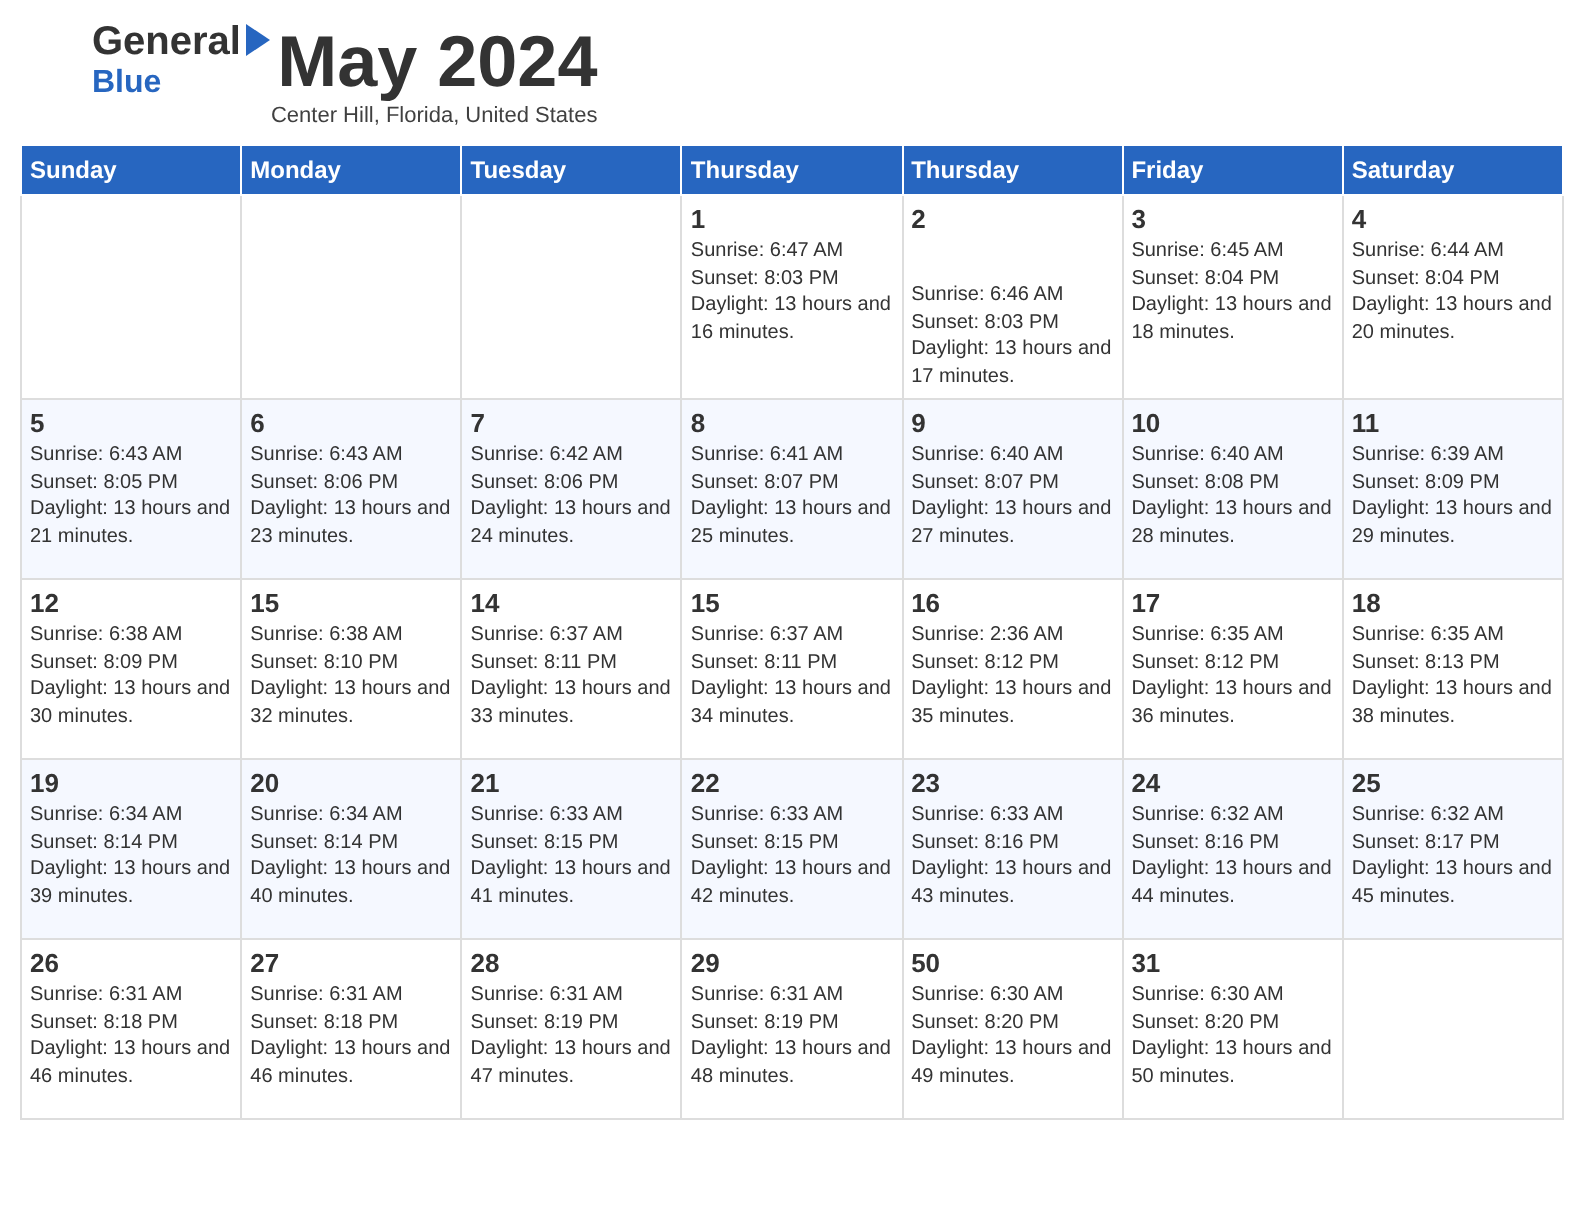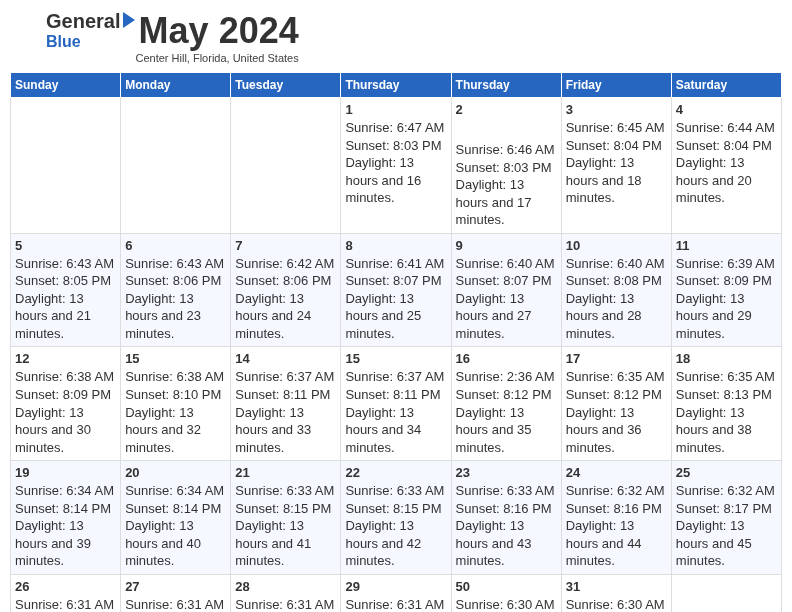--- a/index.html
+++ b/index.html
@@ -57,21 +57,21 @@
       min-height: 80px;
       height: 90px;
     }
     .cell-number {
       font-size: 13px;
       font-weight: bold;
       color: #333;
       margin-bottom: 2px;
     }
     .cell-detail {
-      font-size: 13px;
+      font-size: 10px;
       color: #333;
       line-height: 1.35;
     }
     .empty-cell {
       background: #f9f9f9;
     }
     tbody tr:nth-child(even) td {
       background-color: #f5f8ff;
     }
     tbody tr:nth-child(odd) td {

